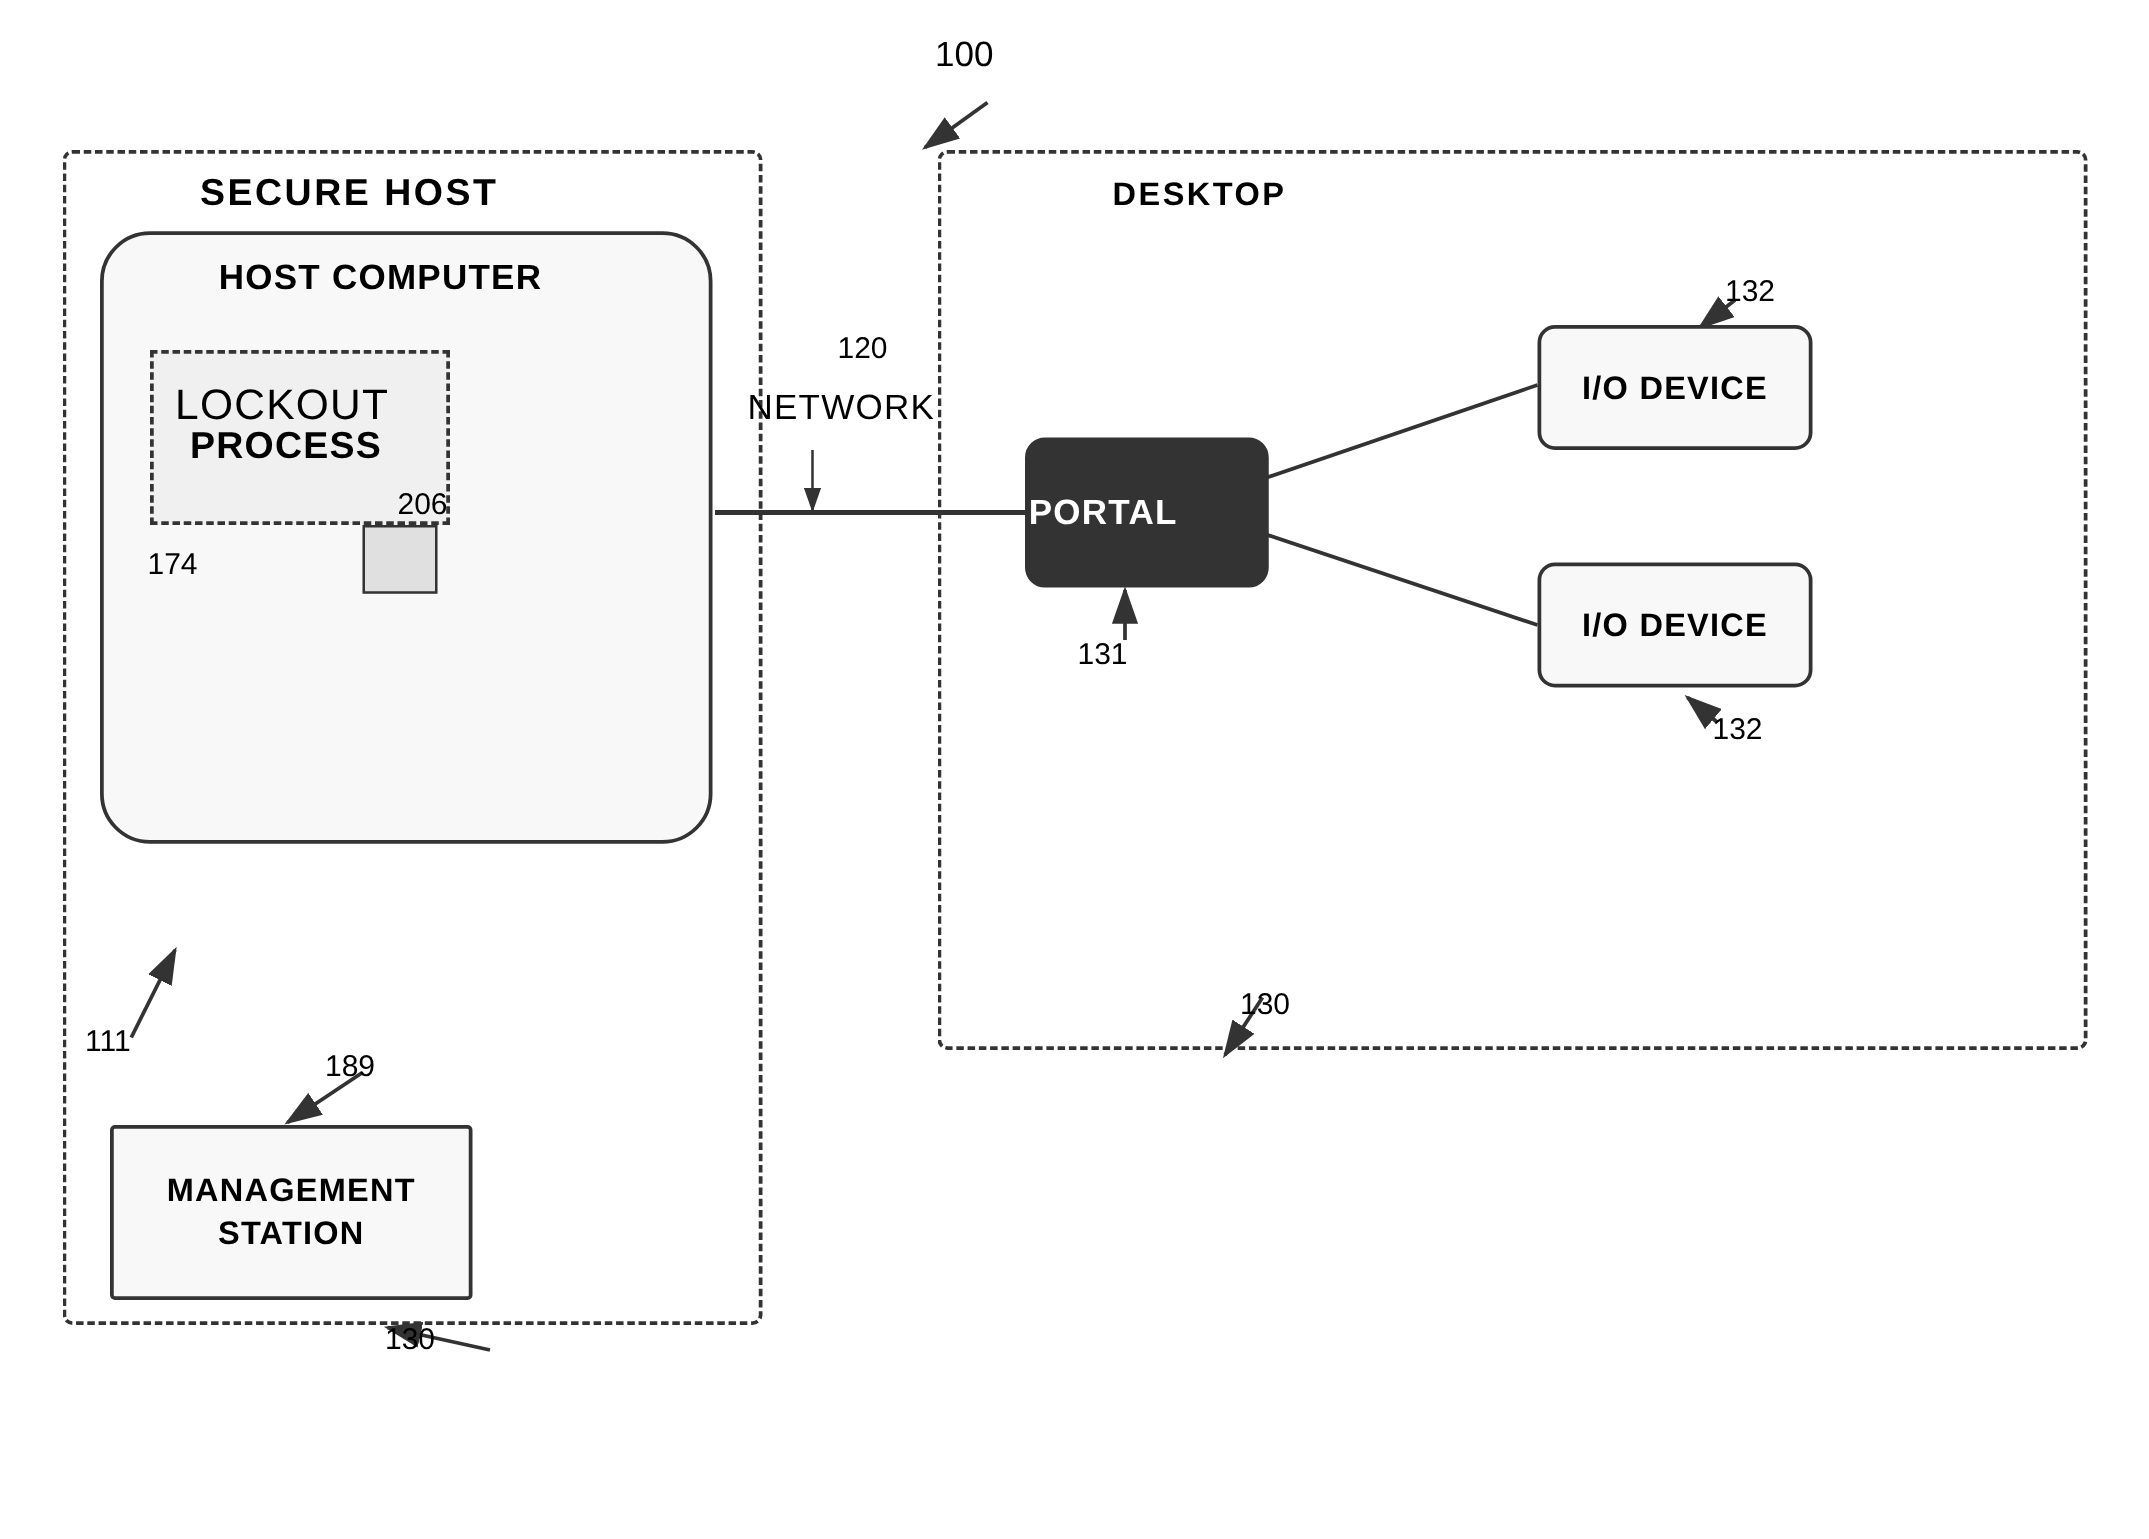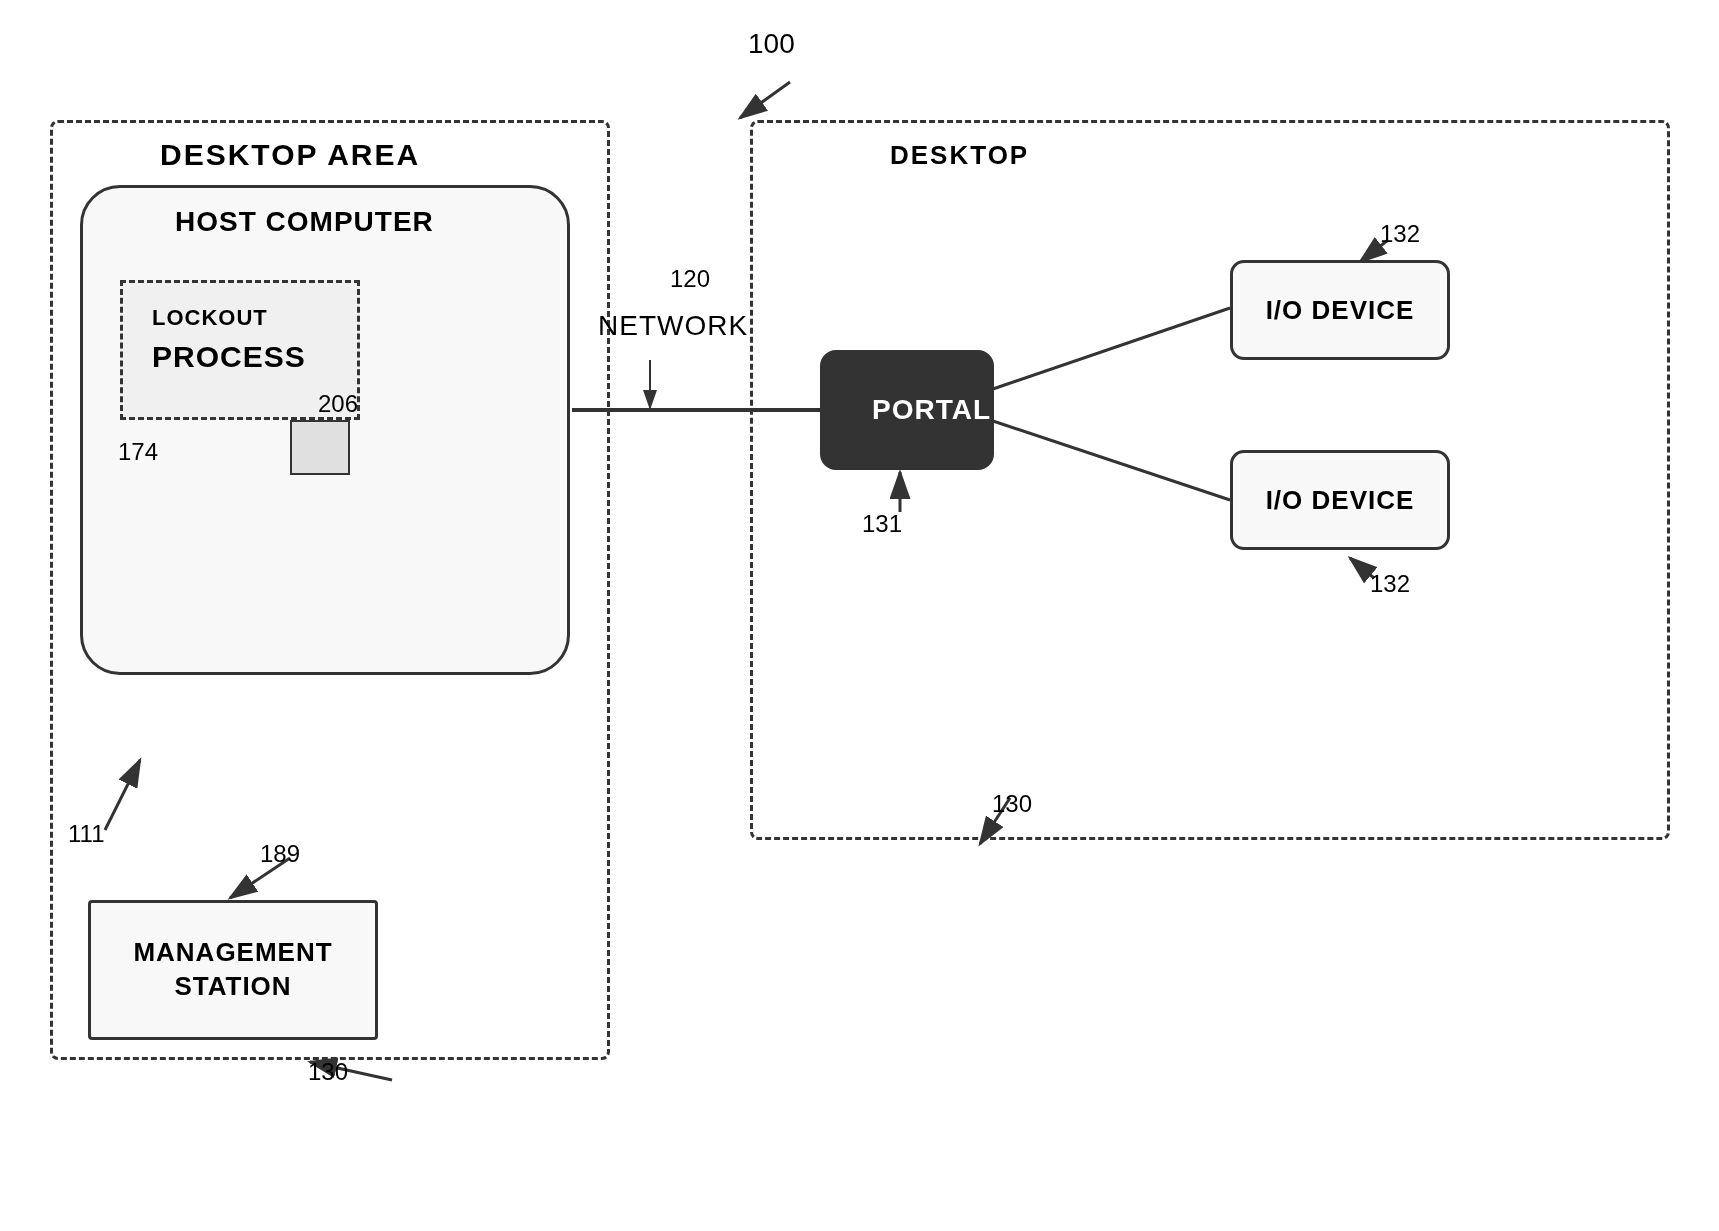--- a/index.html
+++ b/index.html
@@ -77,24 +77,23 @@
       width: 240px;
       height: 140px;
       border: 3px dashed #333;
       background: #f0f0f0;
     }
 
     .lockout-label-line1 {
       position: absolute;
       top: 305px;
       left: 140px;
-      font-size: 22px;
-      font-weight: bold;
-      letter-spacing: 1px;
-      margin-left: 12px;
+      font-size: 34px;
+      font-weight: normal;
+      letter-spacing: 1px;
     }
 
     .lockout-label-line2 {
       position: absolute;
       top: 340px;
       left: 152px;
       font-size: 30px;
       font-weight: bold;
       letter-spacing: 1px;
     }
@@ -199,28 +198,28 @@
       top: 790px;
       left: 992px;
       font-size: 24px;
     }
 
     
     .portal-box {
       position: absolute;
       top: 350px;
       left: 820px;
-      width: 174px;
+      width: 195px;
       height: 120px;
       border: 3px solid #333;
       border-radius: 16px;
       background: #333;
       display: flex;
       align-items: center;
-      justify-content: flex-end;
+      justify-content: flex-start;
     }
 
     .portal-label {
       font-size: 28px;
       font-weight: bold;
       color: #ffffff;
       letter-spacing: 1px;
     }
 
     
@@ -350,21 +349,21 @@
     <line x1="1374" y1="578" x2="1350" y2="558" stroke="#333" stroke-width="3" marker-end="url(#arrowhead)"></line>
 
     <line x1="330" y1="400" x2="330" y2="420" stroke="#333" stroke-width="3" marker-end="url(#arrowhead)"></line>
 
     <line x1="148" y1="447" x2="180" y2="430" stroke="#333" stroke-width="3" marker-end="url(#arrowhead)"></line>
   </svg>
 
   <div class="label-100">100</div>
 
   <div class="secure-area-box"></div>
-  <div class="secure-area-label">DESKTOP AREA</div>
+  <div class="secure-area-label">SECURE HOST</div>
 
   <div class="host-computer-box"></div>
   <div class="host-computer-label">HOST COMPUTER</div>
 
   <div class="lockout-box"></div>
   <div class="lockout-label-line1">LOCKOUT</div>
   <div class="lockout-label-line2">PROCESS</div>
 
   <div class="label-112">174</div>
 

